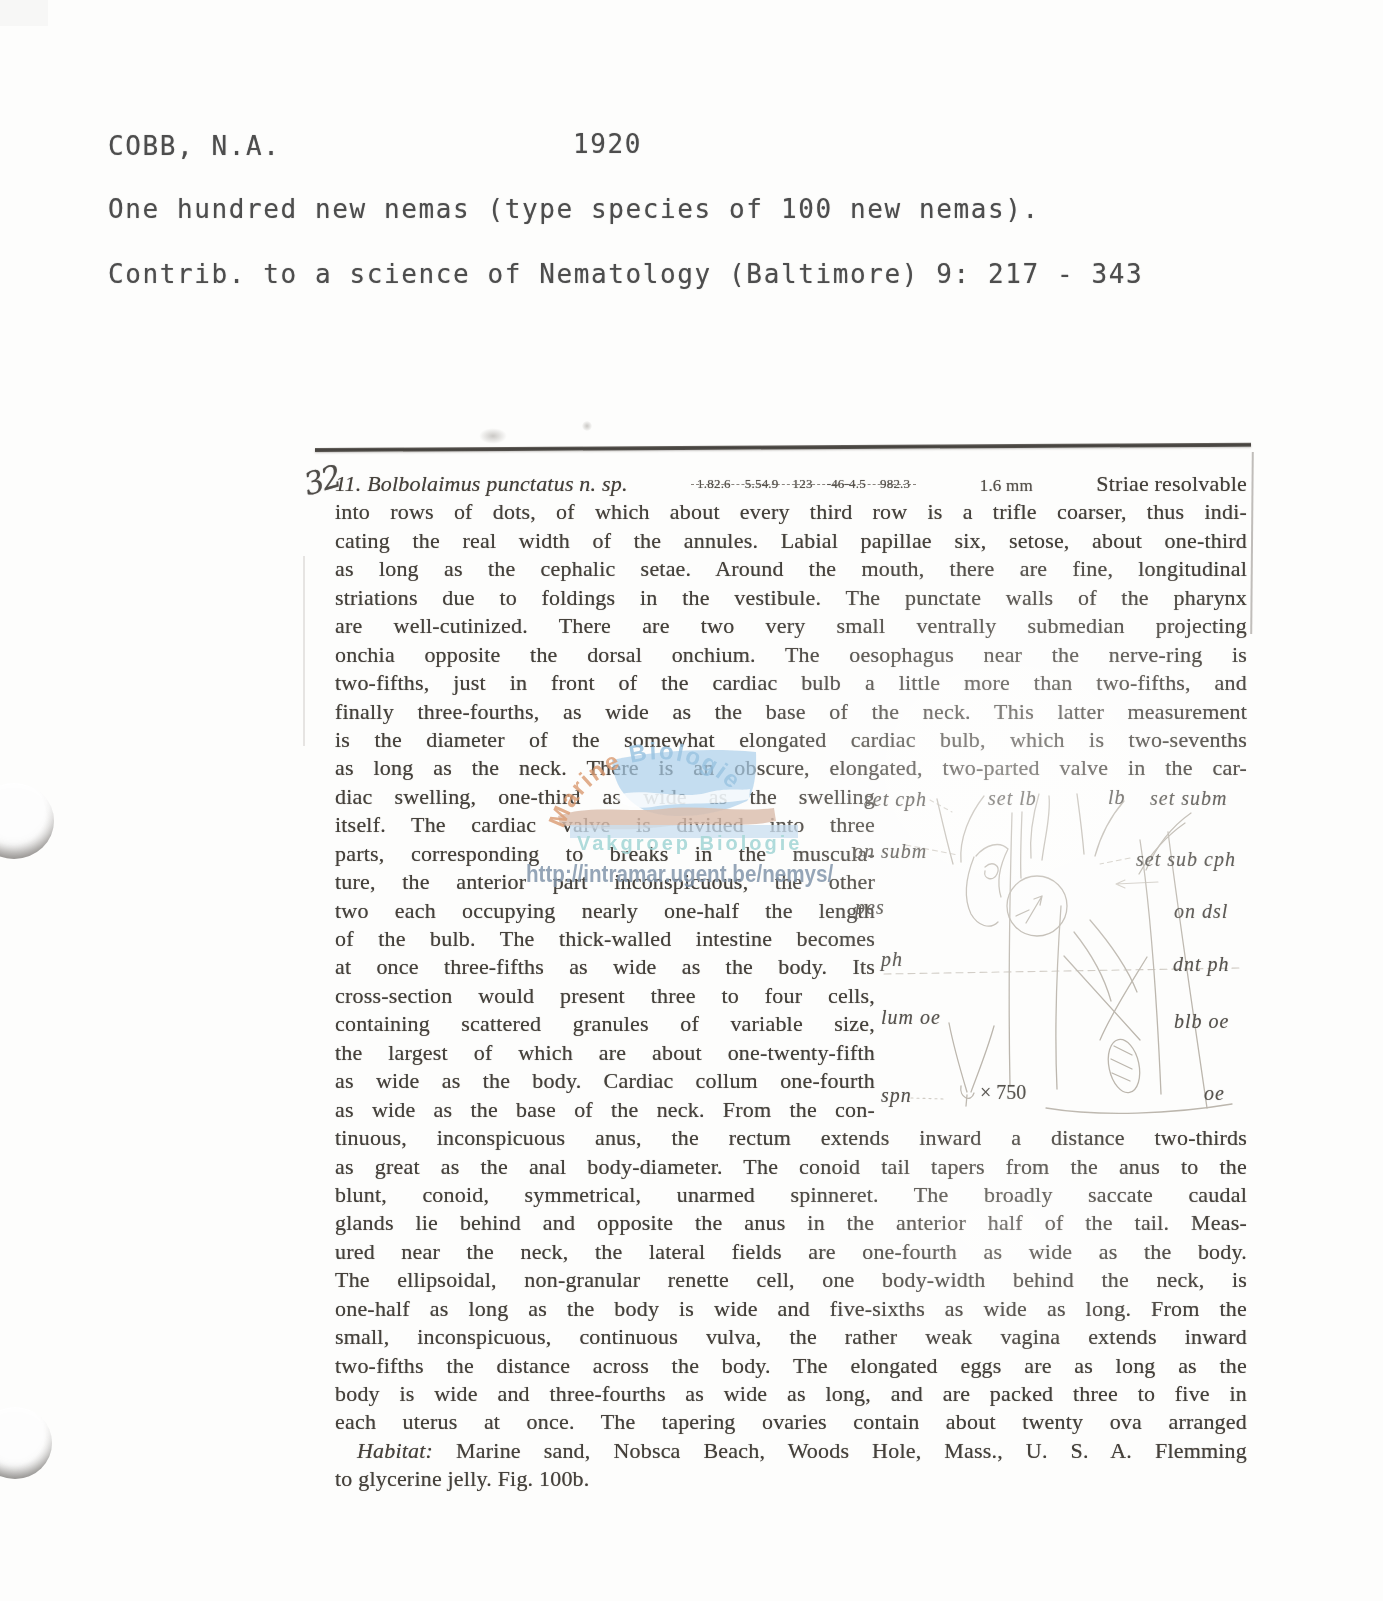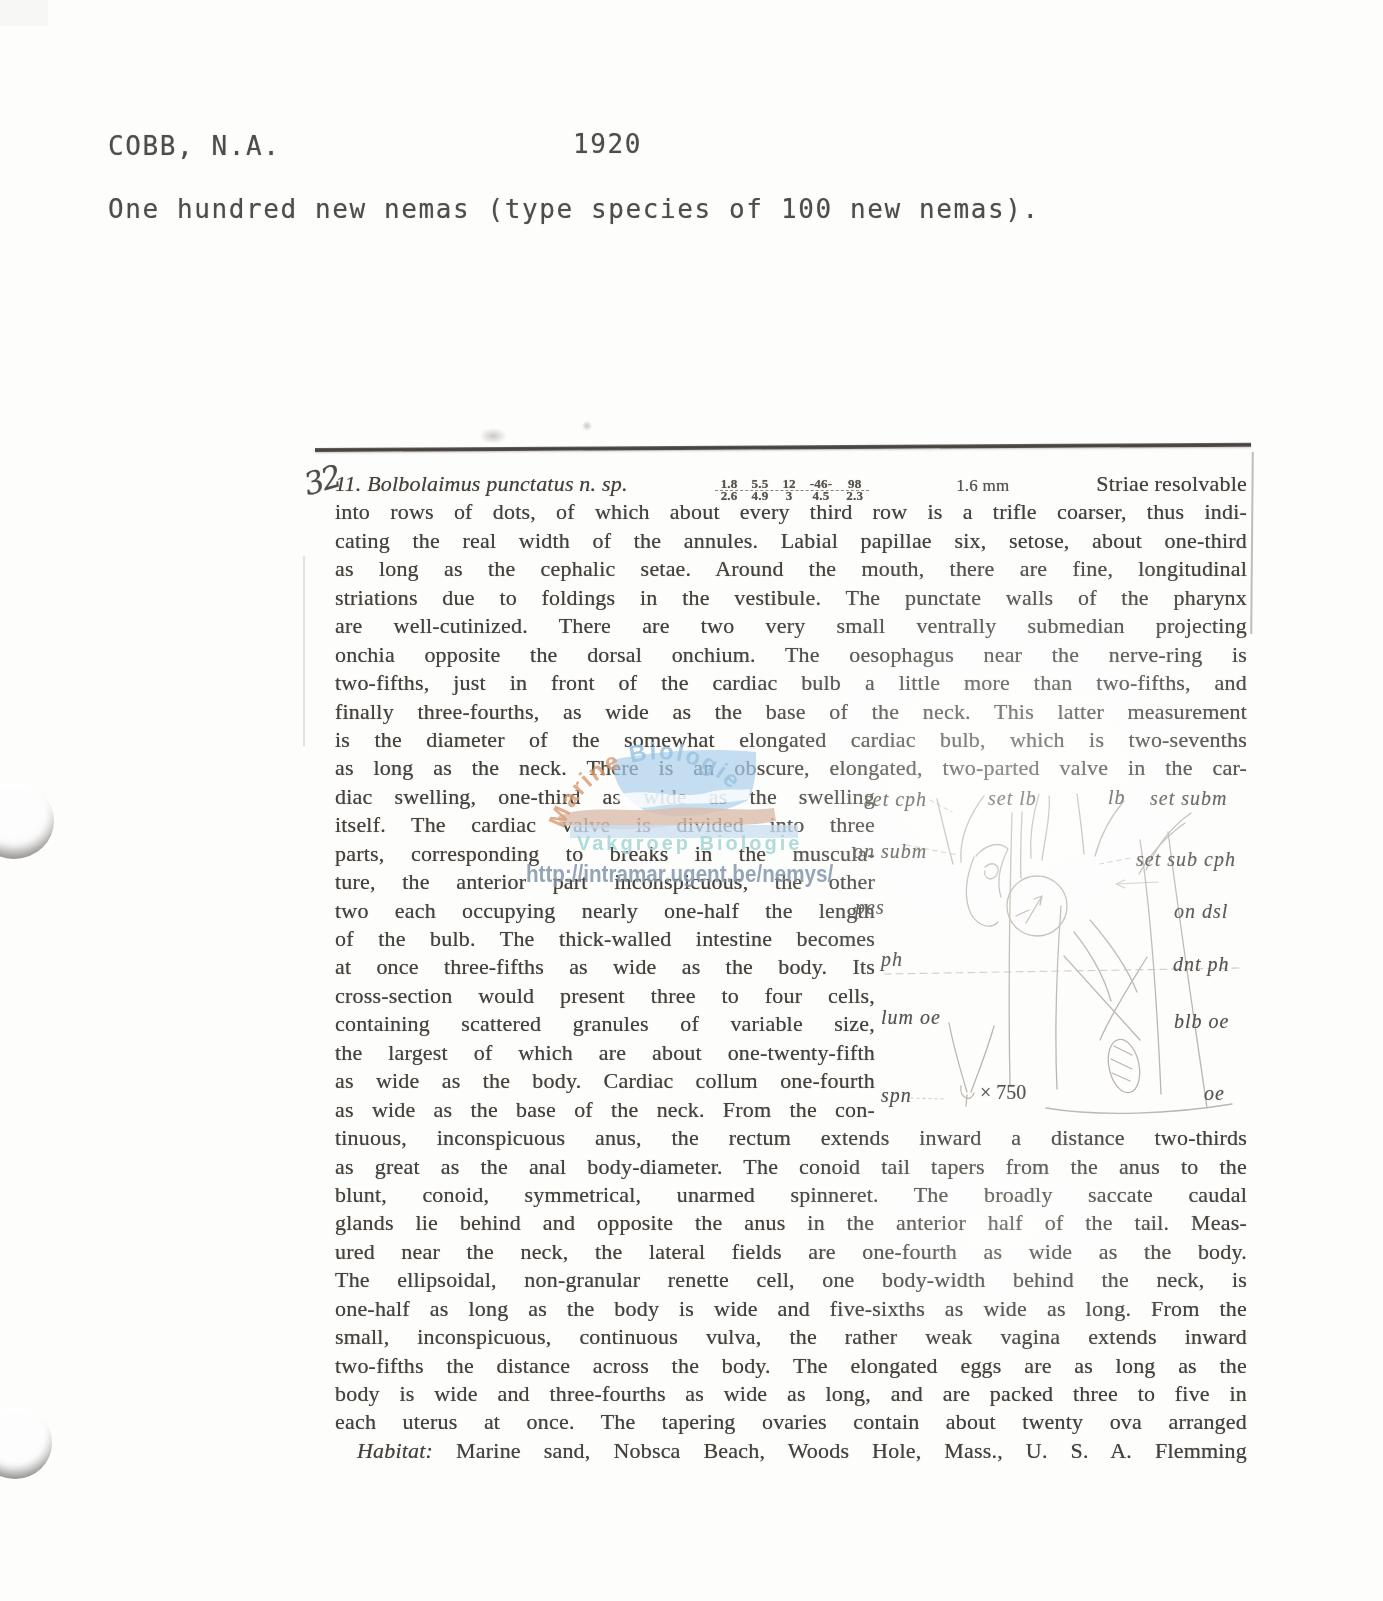--- a/index.html
+++ b/index.html
@@ -49,22 +49,22 @@
   .it{font-style:italic;}
 
   
   .sp-line{display:flex;justify-content:space-between;align-items:baseline;width:912px;
       height:28.45px;line-height:28.45px;overflow:visible;}
   .sp-name{font-style:italic;white-space:nowrap;}
   .formula{position:relative;display:inline-flex;align-items:center;gap:14px;top:-3px;
       font-family:"Liberation Serif", serif;color:#57534d;padding:0 6px;}
   .formula::before{content:"";position:absolute;left:0;right:0;top:52%;
       border-top:1px dashed #8a857e;}
-  .frac{display:inline-flex;flex-direction:column;align-items:center;font-size:13px;
-      line-height:12px;position:relative;z-index:1;font-weight:bold;}
+  .frac{display:inline-flex;align-items:center;font-size:13px;
+      line-height:12px;position:relative;z-index:1;}
   .sp-after{white-space:nowrap;}
 
   
   .figsvg{position:absolute;left:852px;top:772px;}
   .figlbl{position:absolute;font-style:italic;font-size:20px;color:#55524d;
       letter-spacing:1px;white-space:nowrap;text-shadow:0 0 1px rgba(90,86,80,.45);}
   .figmag{position:absolute;font-size:20px;color:#55524d;white-space:nowrap;
       text-shadow:0 0 1px rgba(90,86,80,.45);}
 
   
@@ -79,20 +79,21 @@
 </head>
 <body>
 
 <div class="page">
 
   <div class="corner-square"></div>
 
   <div class="tw" style="left:108px;top:131px">COBB, N.A.</div>
   <div class="tw" style="left:573px;top:129px">1920</div>
   <div class="tw" style="left:108px;top:194px">One hundred new nemas (type species of 100 new nemas).</div>
+  <div class="tw" style="left:108px;top:259px">Contrib. to a science of Nematology (Baltimore) 9: 217 - 343</div>
 
   <div class="hole hole1"></div>
   <div class="hole hole2"></div>
 
   <div class="scan-topline"></div>
   <div class="scan-rightline"></div>
   <div class="scan-leftmark"></div>
   <div class="smudge1"></div>
   <div class="smudge2"></div>
 
@@ -136,20 +137,21 @@
     <div class="pl n j">diac swelling, one-third as wide as the swelling</div><div class="pl n j">itself.  The cardiac valve is divided into three</div><div class="pl n j">parts, corresponding to breaks in the muscula-</div><div class="pl n j">ture, the anterior part inconspicuous, the other</div><div class="pl n j">two each occupying nearly one-half the length</div><div class="pl n j">of the bulb.  The thick-walled intestine becomes</div><div class="pl n j">at once three-fifths as wide as the body.  Its</div><div class="pl n j">cross-section would present three to four cells,</div><div class="pl n j">containing scattered granules of variable size,</div><div class="pl n j">the largest of which are about one-twenty-fifth</div><div class="pl n j">as wide as the body.  Cardiac collum one-fourth</div><div class="pl n j">as wide as the base of the neck.  From the con-</div></div>
 
     <div class="grp">
       
     <div class="pl f j">tinuous, inconspicuous anus, the rectum extends inward a distance two-thirds</div><div class="pl f j">as great as the anal body-diameter.  The conoid tail tapers from the anus to the</div><div class="pl f j">blunt, conoid, symmetrical, unarmed spinneret.  The broadly saccate caudal</div><div class="pl f j">glands lie behind and opposite the anus in the anterior half of the tail.  Meas-</div><div class="pl f j">ured near the neck, the lateral fields are one-fourth as wide as the body.</div><div class="pl f j">The ellipsoidal, non-granular renette cell, one body-width behind the neck, is</div><div class="pl f j">one-half as long as the body is wide and five-sixths as wide as long.  From the</div><div class="pl f j">small, inconspicuous, continuous vulva, the rather weak vagina extends inward</div><div class="pl f j">two-fifths the distance across the body.  The elongated eggs are as long as the</div><div class="pl f j">body is wide and three-fourths as wide as long, and are packed three to five in</div><div class="pl f j">each uterus at once.  The tapering ovaries contain about twenty ova arranged</div></div>
 
 
     <div class="pl f j indent">
       <span class="it">Habitat:</span> <span>Marine sand, Nobsca Beach, Woods Hole, Mass., U. S. A.  Flemming</span>
     </div>
+    <div class="pl f left">to glycerine jelly.  Fig. 100b.</div>
   </div>
 
   <div class="fade1"></div>
   <div class="fade2"></div>
 
   <svg class="figsvg" width="400" height="350" viewBox="852 772 400 350">
     <g stroke="#b5afa5" fill="none" stroke-width="1.3" opacity="0.9" stroke-linecap="round">
       <path d="M953,864 C946,838 941,816 937,799"></path>
       <path d="M961,862 C959,838 970,814 984,796"></path>
       <path d="M1031,858 C1029,832 1034,811 1039,794"></path>

